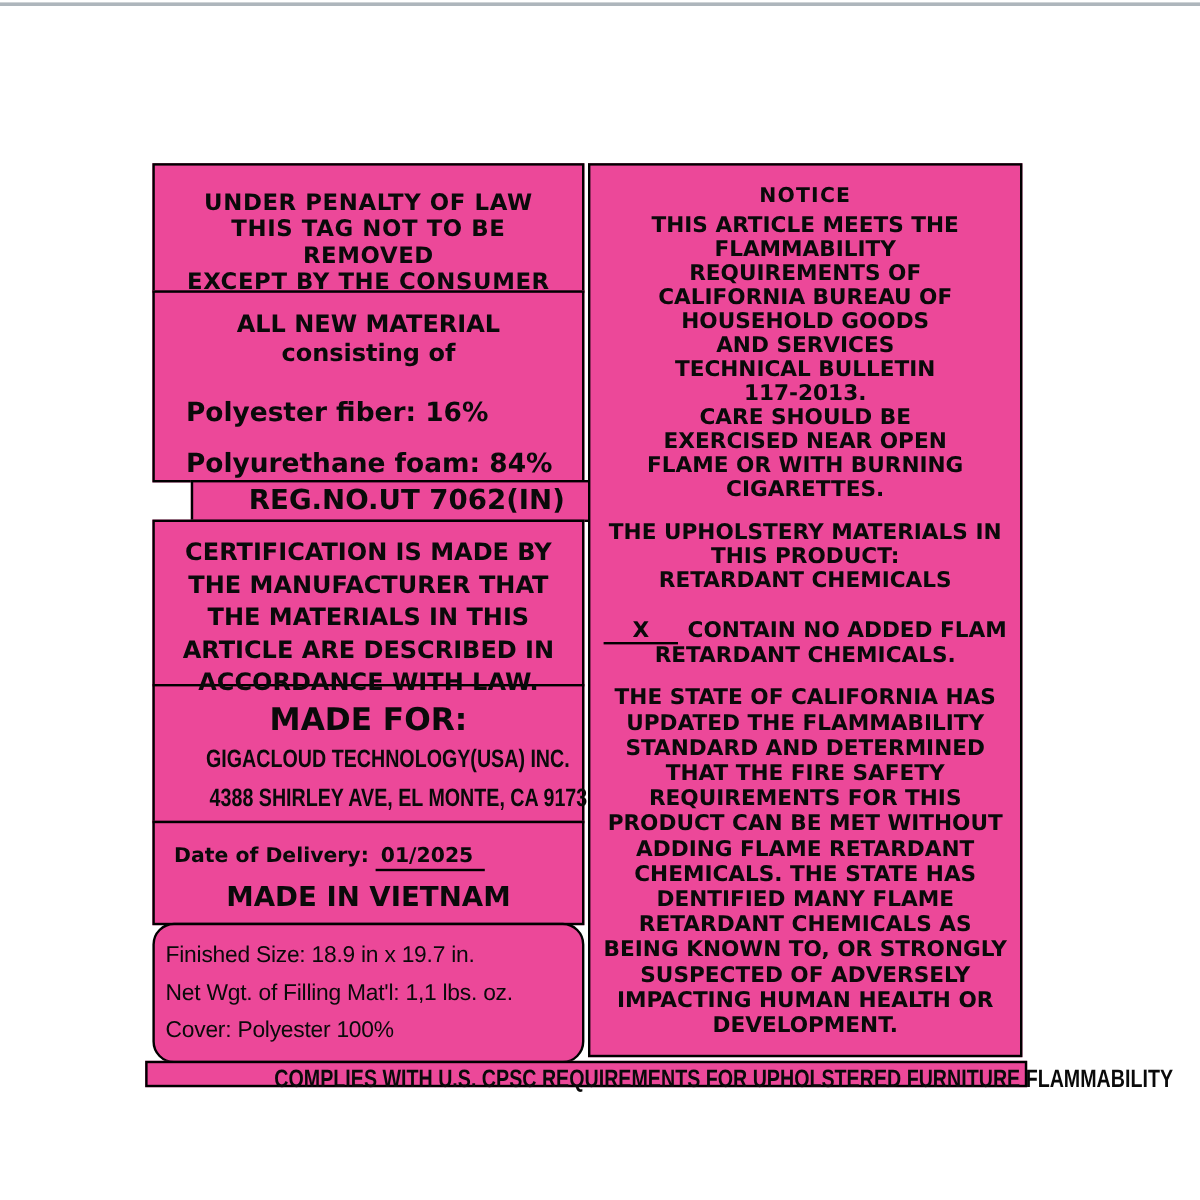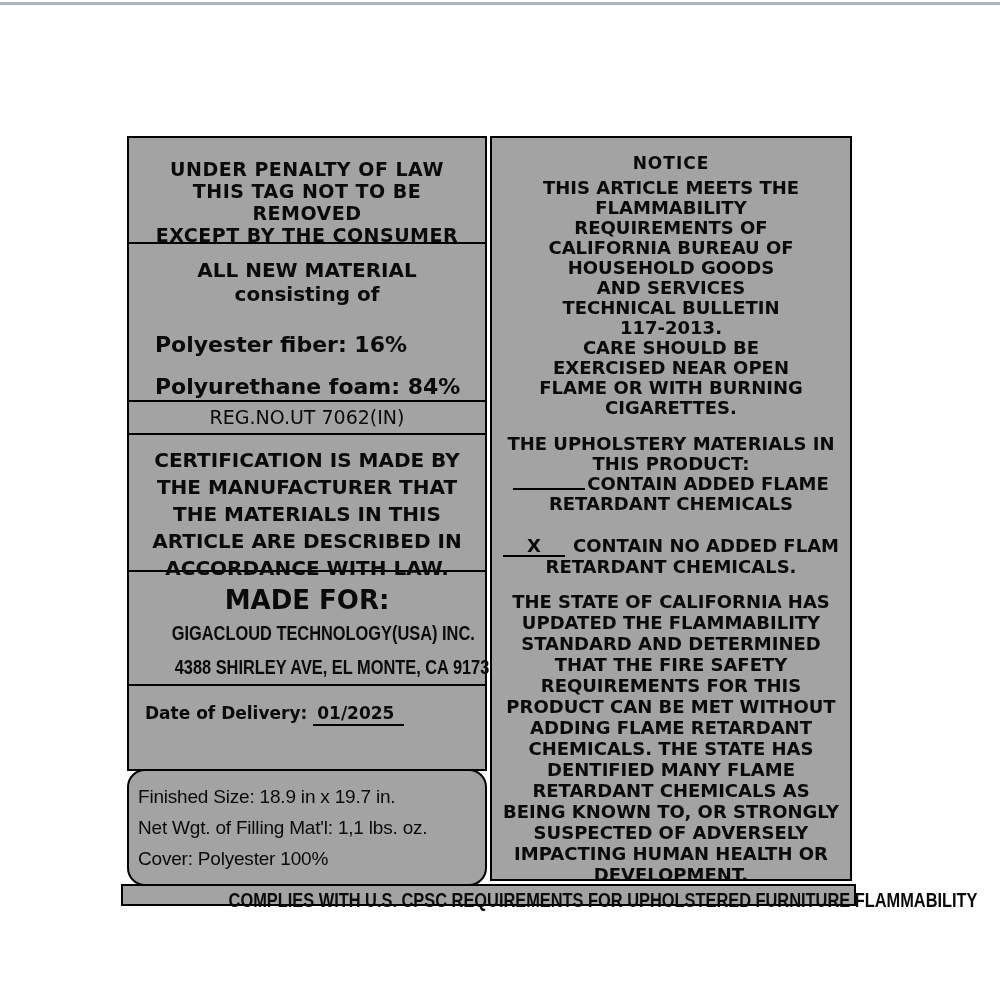--- a/index.html
+++ b/index.html
@@ -12,36 +12,36 @@
   #canvas { position: relative; width: 1000px; height: 1000px; overflow: hidden; }
 
   .top-edge {
     position: absolute; left: 0; top: 2px; width: 1000px; height: 3px;
     background: #aeb6bc;
   }
 
   .box {
     box-sizing: border-box;
     border: 2px solid #000000;
-    background: #a3a3a3;
+    background: #ec4899;
   }
 
   
   #left-col { position: absolute; left: 127px; top: 136px; width: 360px; }
   #left-col .box { width: 360px; margin-top: -2px; }
   #left-col .box:first-child { margin-top: 0; }
 
   .center { text-align: center; }
   .prelines { white-space: pre-line; }
 
   .penalty-box { height: 108px; font-weight: bold; font-size: 19px; line-height: 22px; letter-spacing: 0.5px; padding-top: 20px; }
   .material-box { height: 160px; }
   .material-heading { font-weight: bold; font-size: 20px; line-height: 24px; padding-top: 14px; }
   .fiber-lines { font-weight: bold; font-size: 22px; line-height: 42px; text-align: left; padding: 18px 0 0 26px; }
-  .reg-box { height: 35px; font-weight: normal; font-size: 19px; line-height: 31px; }
+  .reg-box { height: 35px; font-weight: bold; font-size: 23px; line-height: 31px; margin-left: 32px; }
   .cert-box { height: 139px; font-weight: bold; font-size: 20px; line-height: 27px; padding-top: 12px; }
   .madefor-box { height: 116px; padding-top: 12px; }
   .madefor-heading { font-weight: bold; font-size: 26px; line-height: 32px; }
   .condensed { display: inline-block; transform: scaleX(0.78); transform-origin: 50% 50%; white-space: nowrap; font-family: "Liberation Sans", sans-serif; }
   .company-line { font-weight: bold; font-size: 21px; line-height: 33px; }
   .delivery-box { height: 87px; padding-top: 10px; }
   .date-line { text-align: left; padding-left: 16px; font-weight: bold; font-size: 17px; line-height: 34px; }
   .date-value { border-bottom: 2px solid #000; padding: 0 10px 1px 4px; }
   .origin-line { font-weight: bold; font-size: 23px; line-height: 36px; }
   .size-box { height: 117px; font-family: "Liberation Sans", sans-serif; font-weight: normal; font-size: 19px; line-height: 31px; text-align: left; padding: 10px 0 0 9px; letter-spacing: -0.2px; border-radius: 18px; }
@@ -101,20 +101,21 @@
       <div class="madefor-heading">MADE FOR:</div>
       <div class="company-line"><span class="condensed">GIGACLOUD TECHNOLOGY(USA) INC.</span></div>
       <div class="company-line"><span class="condensed">4388 SHIRLEY AVE, EL MONTE, CA 91731</span></div>
     </div>
 
     <div class="box delivery-box">
       <div class="date-line">
         <span>Date of Delivery:</span>
         <span class="date-value">01/2025</span>
       </div>
+      <div class="origin-line center">MADE IN VIETNAM</div>
     </div>
 
     <div class="box size-box prelines">Finished Size: 18.9 in x 19.7 in.
 Net Wgt. of Filling Mat'l: 1,1 lbs. oz.
 Cover: Polyester 100%</div>
 
   </div>
 
   <div id="right-col" class="box">
 
@@ -131,21 +132,20 @@
 CARE SHOULD BE
 EXERCISED NEAR OPEN
 FLAME OR WITH BURNING
 CIGARETTES.</div>
 
     <div class="uph-section">
       <div class="prelines">THE UPHOLSTERY MATERIALS IN
 THIS PRODUCT:</div>
 
       <div class="uph-option">
-        <div><span class="blank-line"></span><span>CONTAIN ADDED FLAME</span></div>
         <div>RETARDANT CHEMICALS</div>
       </div>
 
       <div class="uph-option second">
         <div><span class="blank-line short">X</span><span>CONTAIN NO ADDED FLAM</span></div>
         <div>RETARDANT CHEMICALS.</div>
       </div>
     </div>
 
     <div class="state-para prelines">THE STATE OF CALIFORNIA HAS

